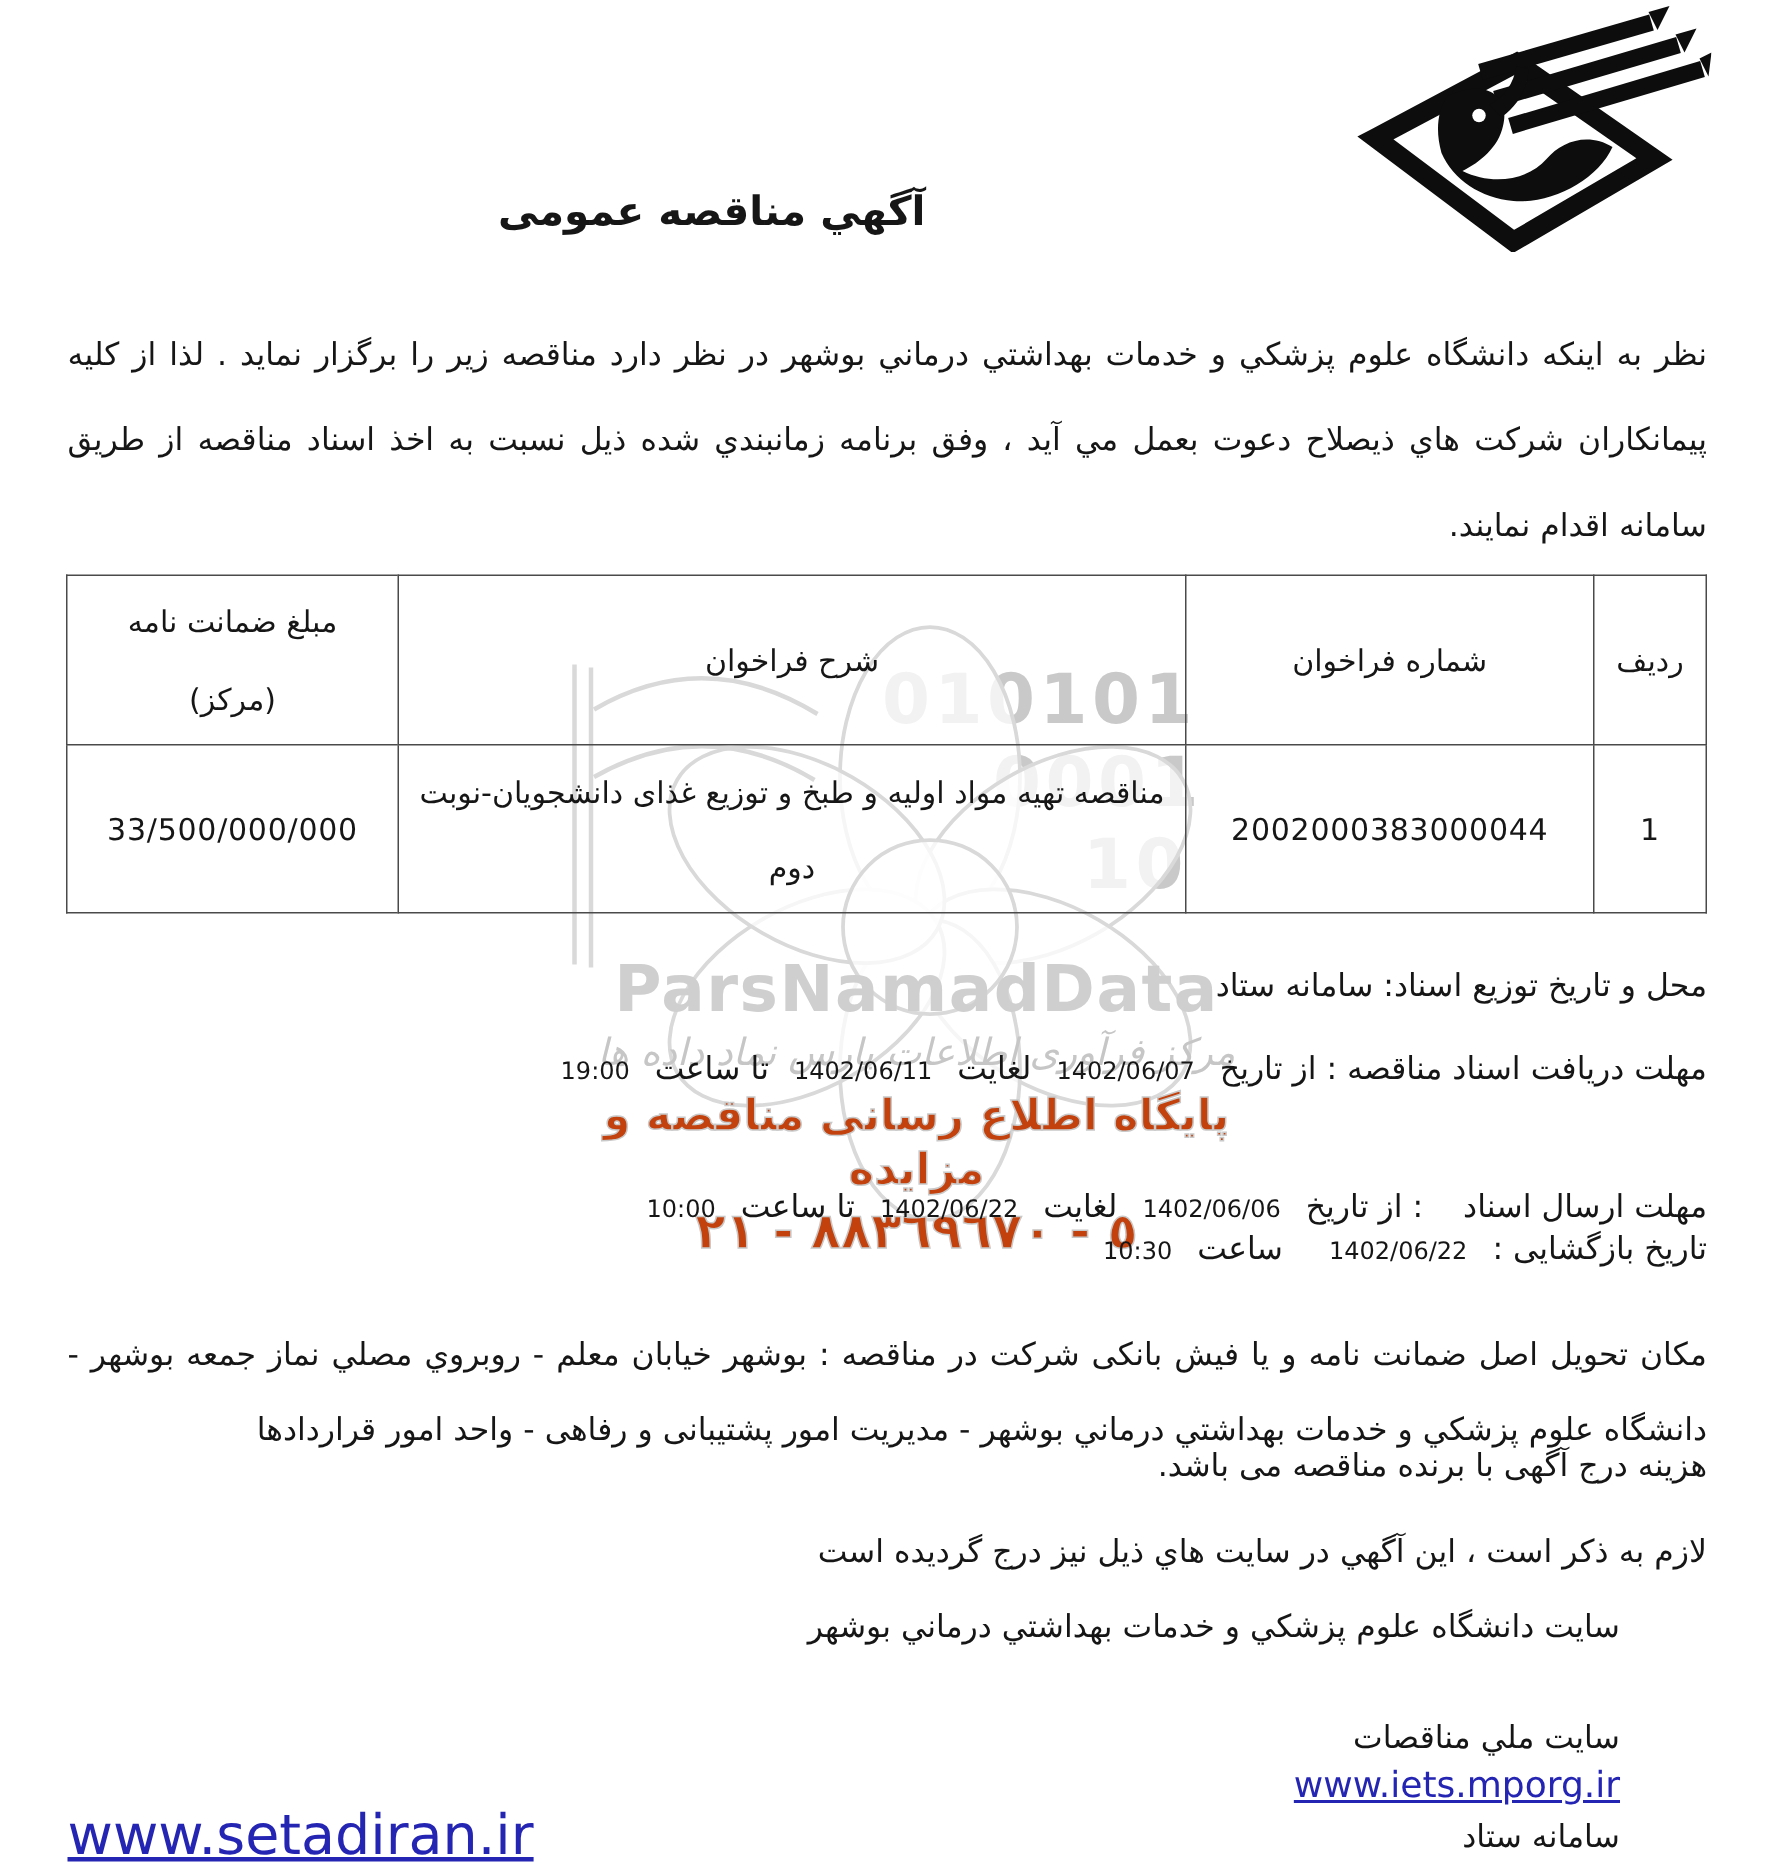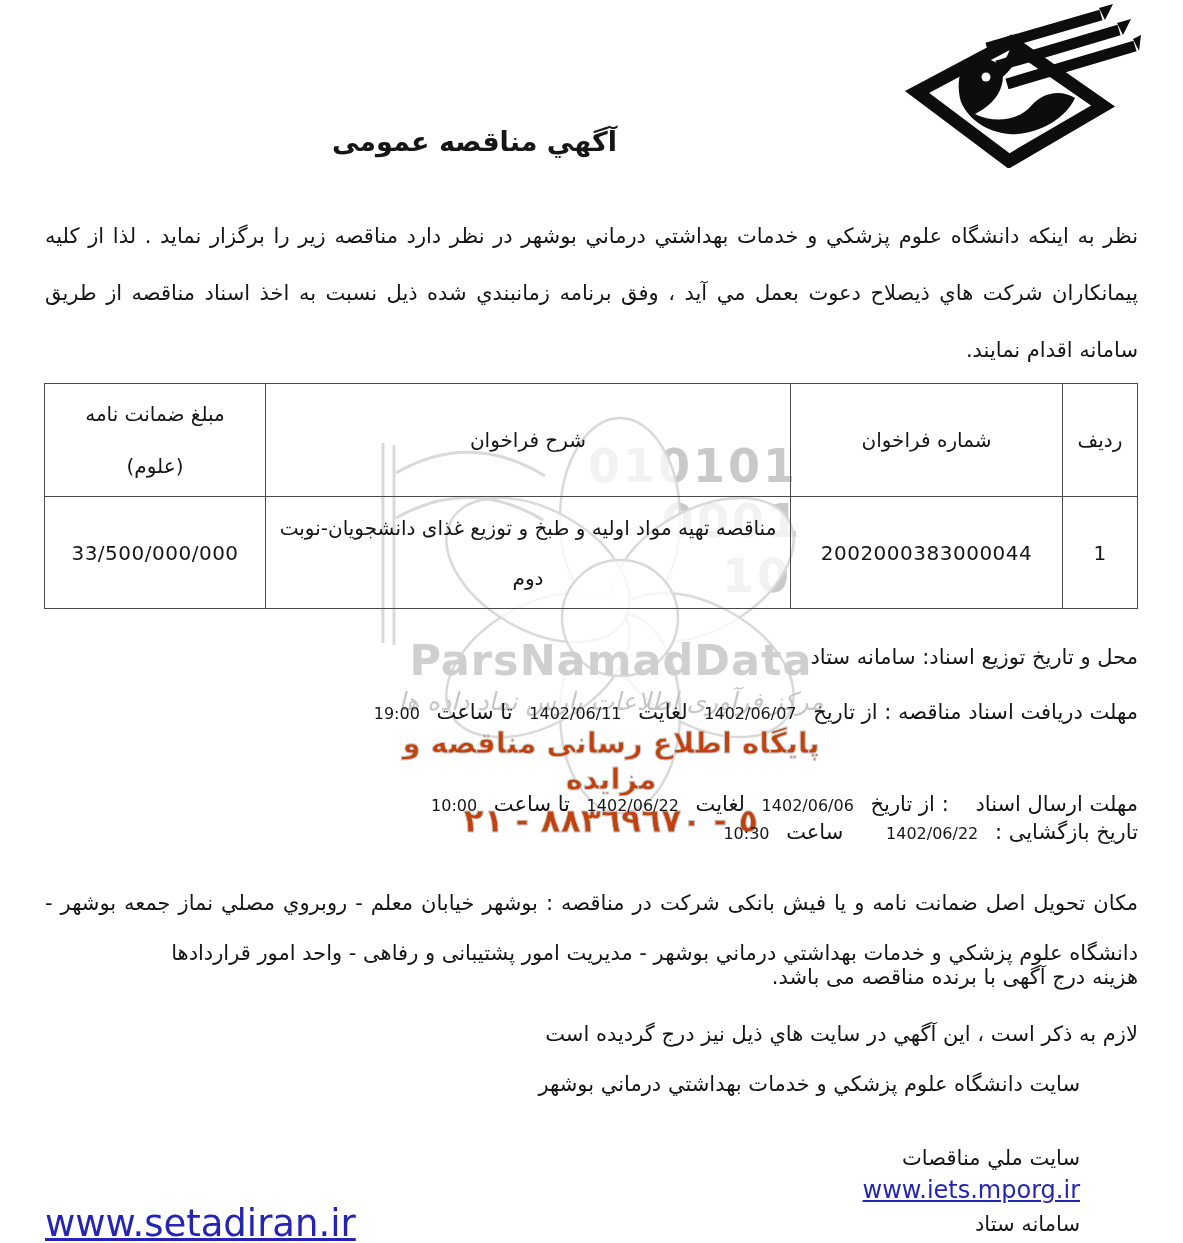--- a/index.html
+++ b/index.html
@@ -28,21 +28,21 @@
     border:1.5px solid #4a4a4a;text-align:center;vertical-align:middle;
     font-weight:normal;font-size:20px;padding:4px 8px;
   }
   table.tender thead tr{height:113px;}
   table.tender tbody tr{height:112px;}
   .amount-head div{line-height:52px;}
   .num{font-size:24px;letter-spacing:.5px;margin-top:12px;}
   .desc-cell{font-size:20px;line-height:50px;}
   .sched{right:45px;font-size:21px;white-space:nowrap;}
   .sched .d{font-size:16px;margin:0 10px;}
-  .sched .gap{margin-right:26px;}
+  .sched .gap{margin-right:14px;}
   .para{right:45px;left:45px;font-size:21px;line-height:50px;text-align:justify;}
   .single{right:45px;font-size:21px;}
   .site-label{right:103px;font-size:21px;white-space:nowrap;}
   .site-link{position:absolute;right:103px;font-size:24px;direction:ltr;
     color:#2525b4;text-decoration:underline;white-space:nowrap;z-index:1;}
   .setad-link{position:absolute;left:45px;top:1202px;font-size:37px;direction:ltr;
     color:#2525b4;z-index:1;}
 </style>
 </head>
 <body>
@@ -109,21 +109,21 @@
         <col style="width:525px">
         <col style="width:221px">
     </colgroup>
     <thead>
       <tr>
         <th>ردیف</th>
         <th>شماره فراخوان</th>
         <th>شرح فراخوان</th>
         <th class="amount-head">
           <div>مبلغ ضمانت نامه</div>
-          <div>(علوم)</div>
+          <div>(مرکز)</div>
         </th>
       </tr>
     </thead>
     <tbody>
       <tr>
         <td class="num">1</td>
         <td class="num">2002000383000044</td>
         <td class="desc-cell">مناقصه تهیه مواد اولیه و طبخ و توزیع غذای دانشجویان-نوبت دوم</td>
         <td class="num">33/500/000/000</td>
       </tr>

